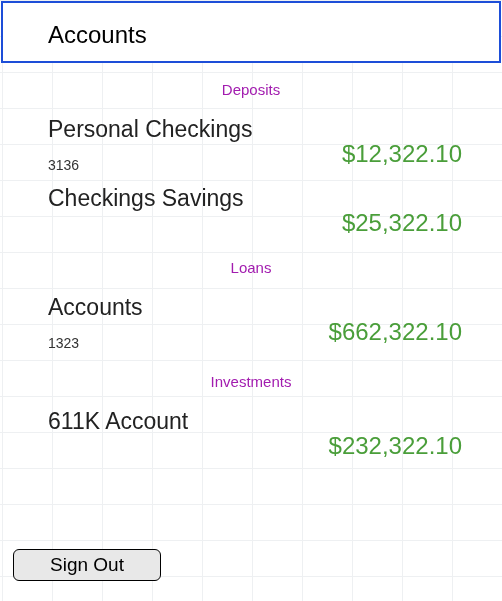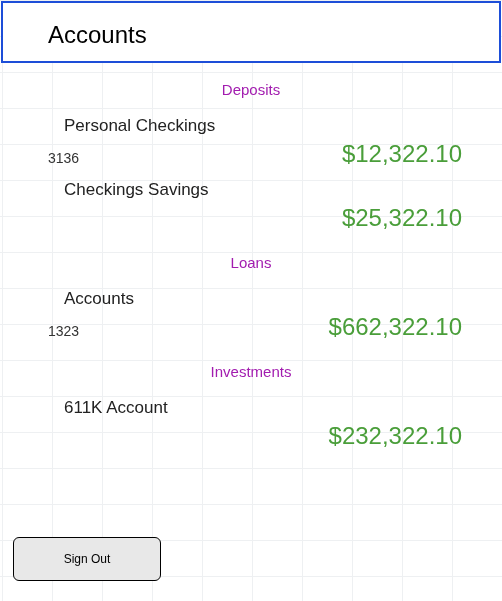--- a/index.html
+++ b/index.html
@@ -36,44 +36,43 @@
       display: flex;
       justify-content: space-between;
       align-items: flex-start;
       padding: 8px 40px 4px 48px;
     }
     .account-left {
       display: flex;
       flex-direction: column;
     }
     .account-name {
-      font-size: 17px;
+      font-size: 23px;
       color: #222;
       margin-bottom: 14px;
-      margin-left: 16px;
     }
     .account-num {
       font-size: 14px;
       color: #333;
     }
     .account-balance {
       font-size: 24px;
       color: #4a9e3a;
       margin-top: 24px;
     }
     .signout {
       position: absolute;
       left: 13px;
       bottom: 20px;
       width: 148px;
-      height: 44px;
+      height: 32px;
       background: #e8e8e8;
       border: 1px solid #000;
       border-radius: 6px;
-      font-size: 12px;
+      font-size: 19px;
       color: #000;
       cursor: pointer;
     }
   </style>
 </head>
 <body>
 
 <div class="header">
   <h1>Accounts</h1>
 </div>

